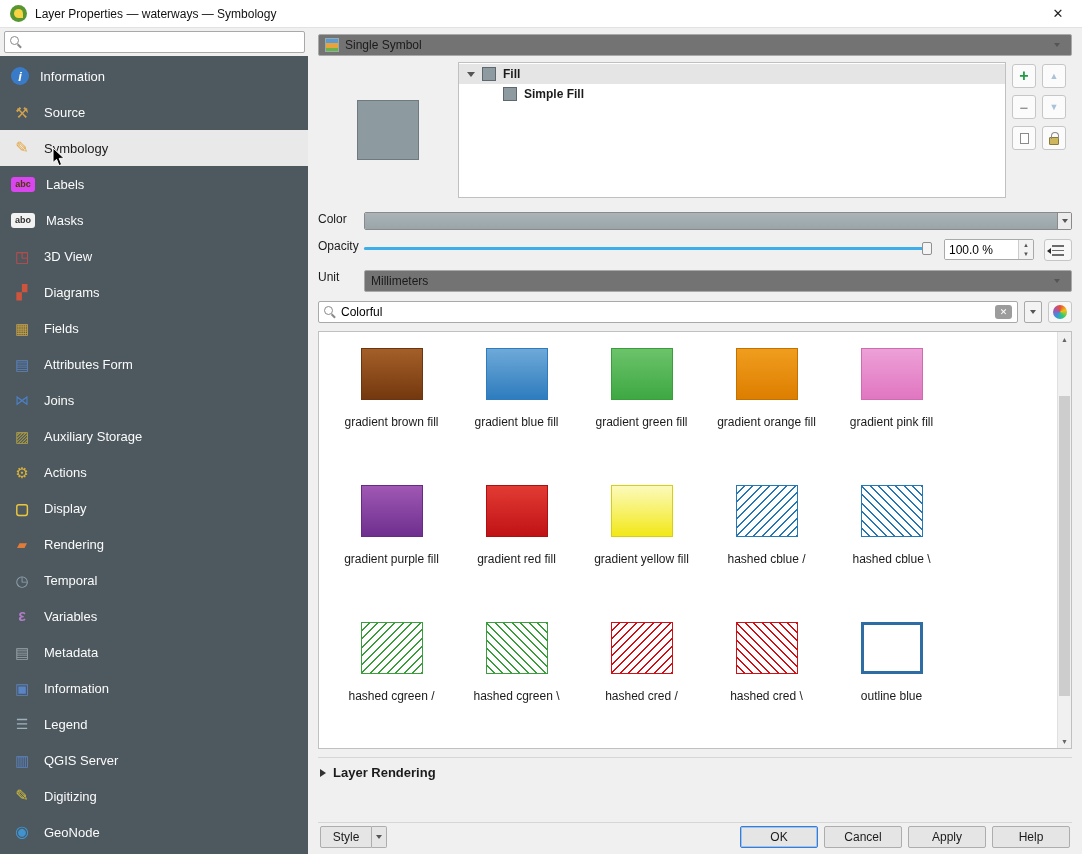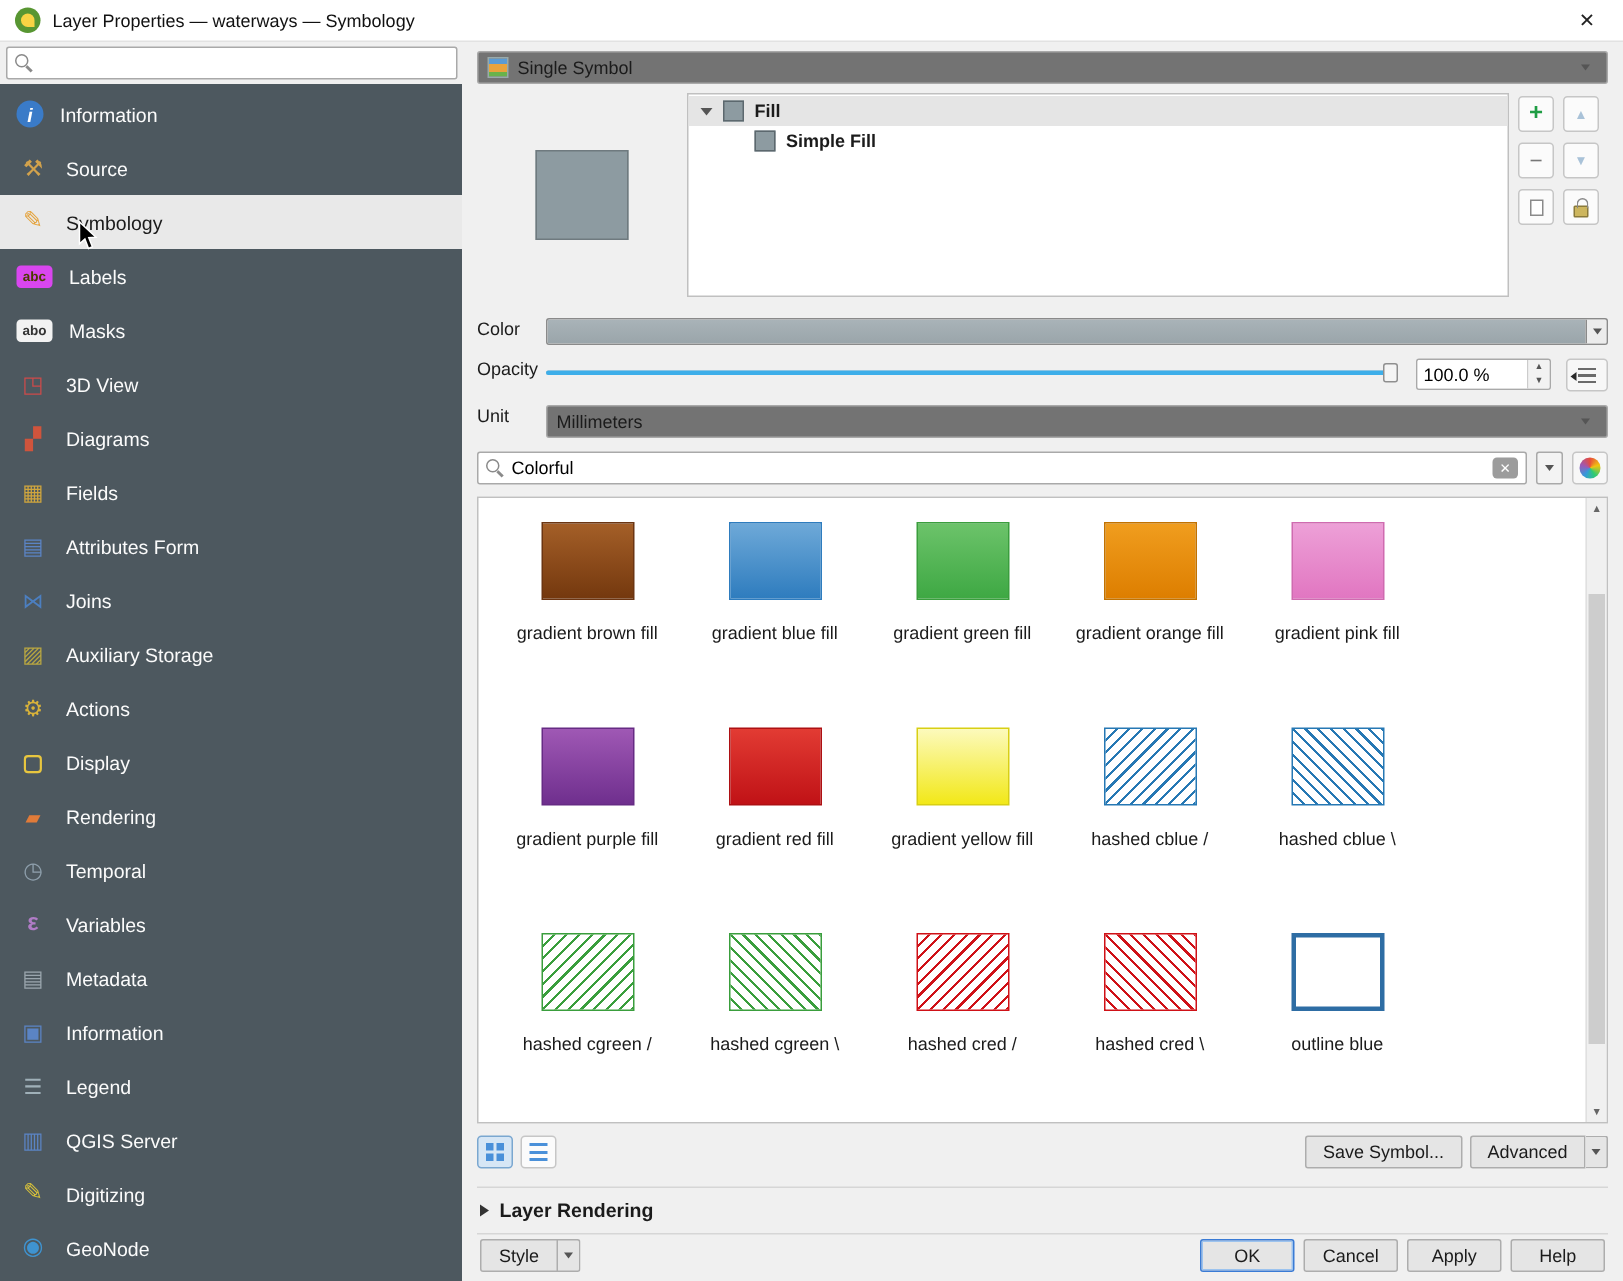--- a/index.html
+++ b/index.html
@@ -100,21 +100,21 @@
   .split-btn{display:flex;height:22px}
   .split-btn .push-btn{border-radius:2px 0 0 2px}
   .split-arrow{width:15px;height:22px;border:1px solid #adadad;border-left:0;border-radius:0 2px 2px 0;background:#e5e5e5;display:flex;align-items:center;justify-content:center}
 
   .layer-rendering{border-top:1px solid #d6d6d6;padding:7px 2px 6px;display:flex;align-items:center;gap:7px}
   .tri-right{width:0;height:0;border-top:4.5px solid transparent;border-bottom:4.5px solid transparent;border-left:6px solid #333;flex:none}
   .lr-label{font-weight:bold;font-size:13px}
 
   .footer{border-top:1px solid #d6d6d6;margin-top:auto;height:32px;display:flex;align-items:center;gap:6px;padding:0 2px 4px;flex:none}
   .footer .spacer{flex:1}
-  .footer .push-btn{width:63px}
+  .footer .push-btn{width:78px}
   .push-btn.default{border-color:#3a7bd5;box-shadow:0 0 0 1px #9cc3ee inset}
 
   .cursor-svg{position:absolute;left:52px;top:147px;pointer-events:none}
 </style>
 </head>
 <body>
 
 <div class="dialog">
 
   <div class="titlebar">
@@ -389,36 +389,20 @@
           </div>
         <div class="vscroll">
           <span class="vs-arrow">▲</span>
           <span class="vs-track">
             <span class="vs-thumb"></span>
           </span>
           <span class="vs-arrow">▼</span>
         </div>
       </div>
 
-      <div class="gal-toolbar">
-        <span class="view-btn sel">
-            <span class="icon-grid-view"></span>
-          </span>
-        <span class="view-btn">
-            <span class="icon-list-view"></span>
-          </span>
-        <span style="flex:1"></span>
-        <span class="push-btn">Save Symbol...</span>
-        <span class="split-btn">
-          <span class="push-btn">Advanced</span>
-          <span class="split-arrow">
-              <span class="tri-down"></span>
-            </span>
-        </span>
-      </div>
 
       <div class="layer-rendering">
         <span class="tri-right"></span>
         <span class="lr-label">Layer Rendering</span>
       </div>
 
       <div class="footer">
         <span class="split-btn">
           <span class="push-btn" style="width:52px">Style</span>
           <span class="split-arrow">

